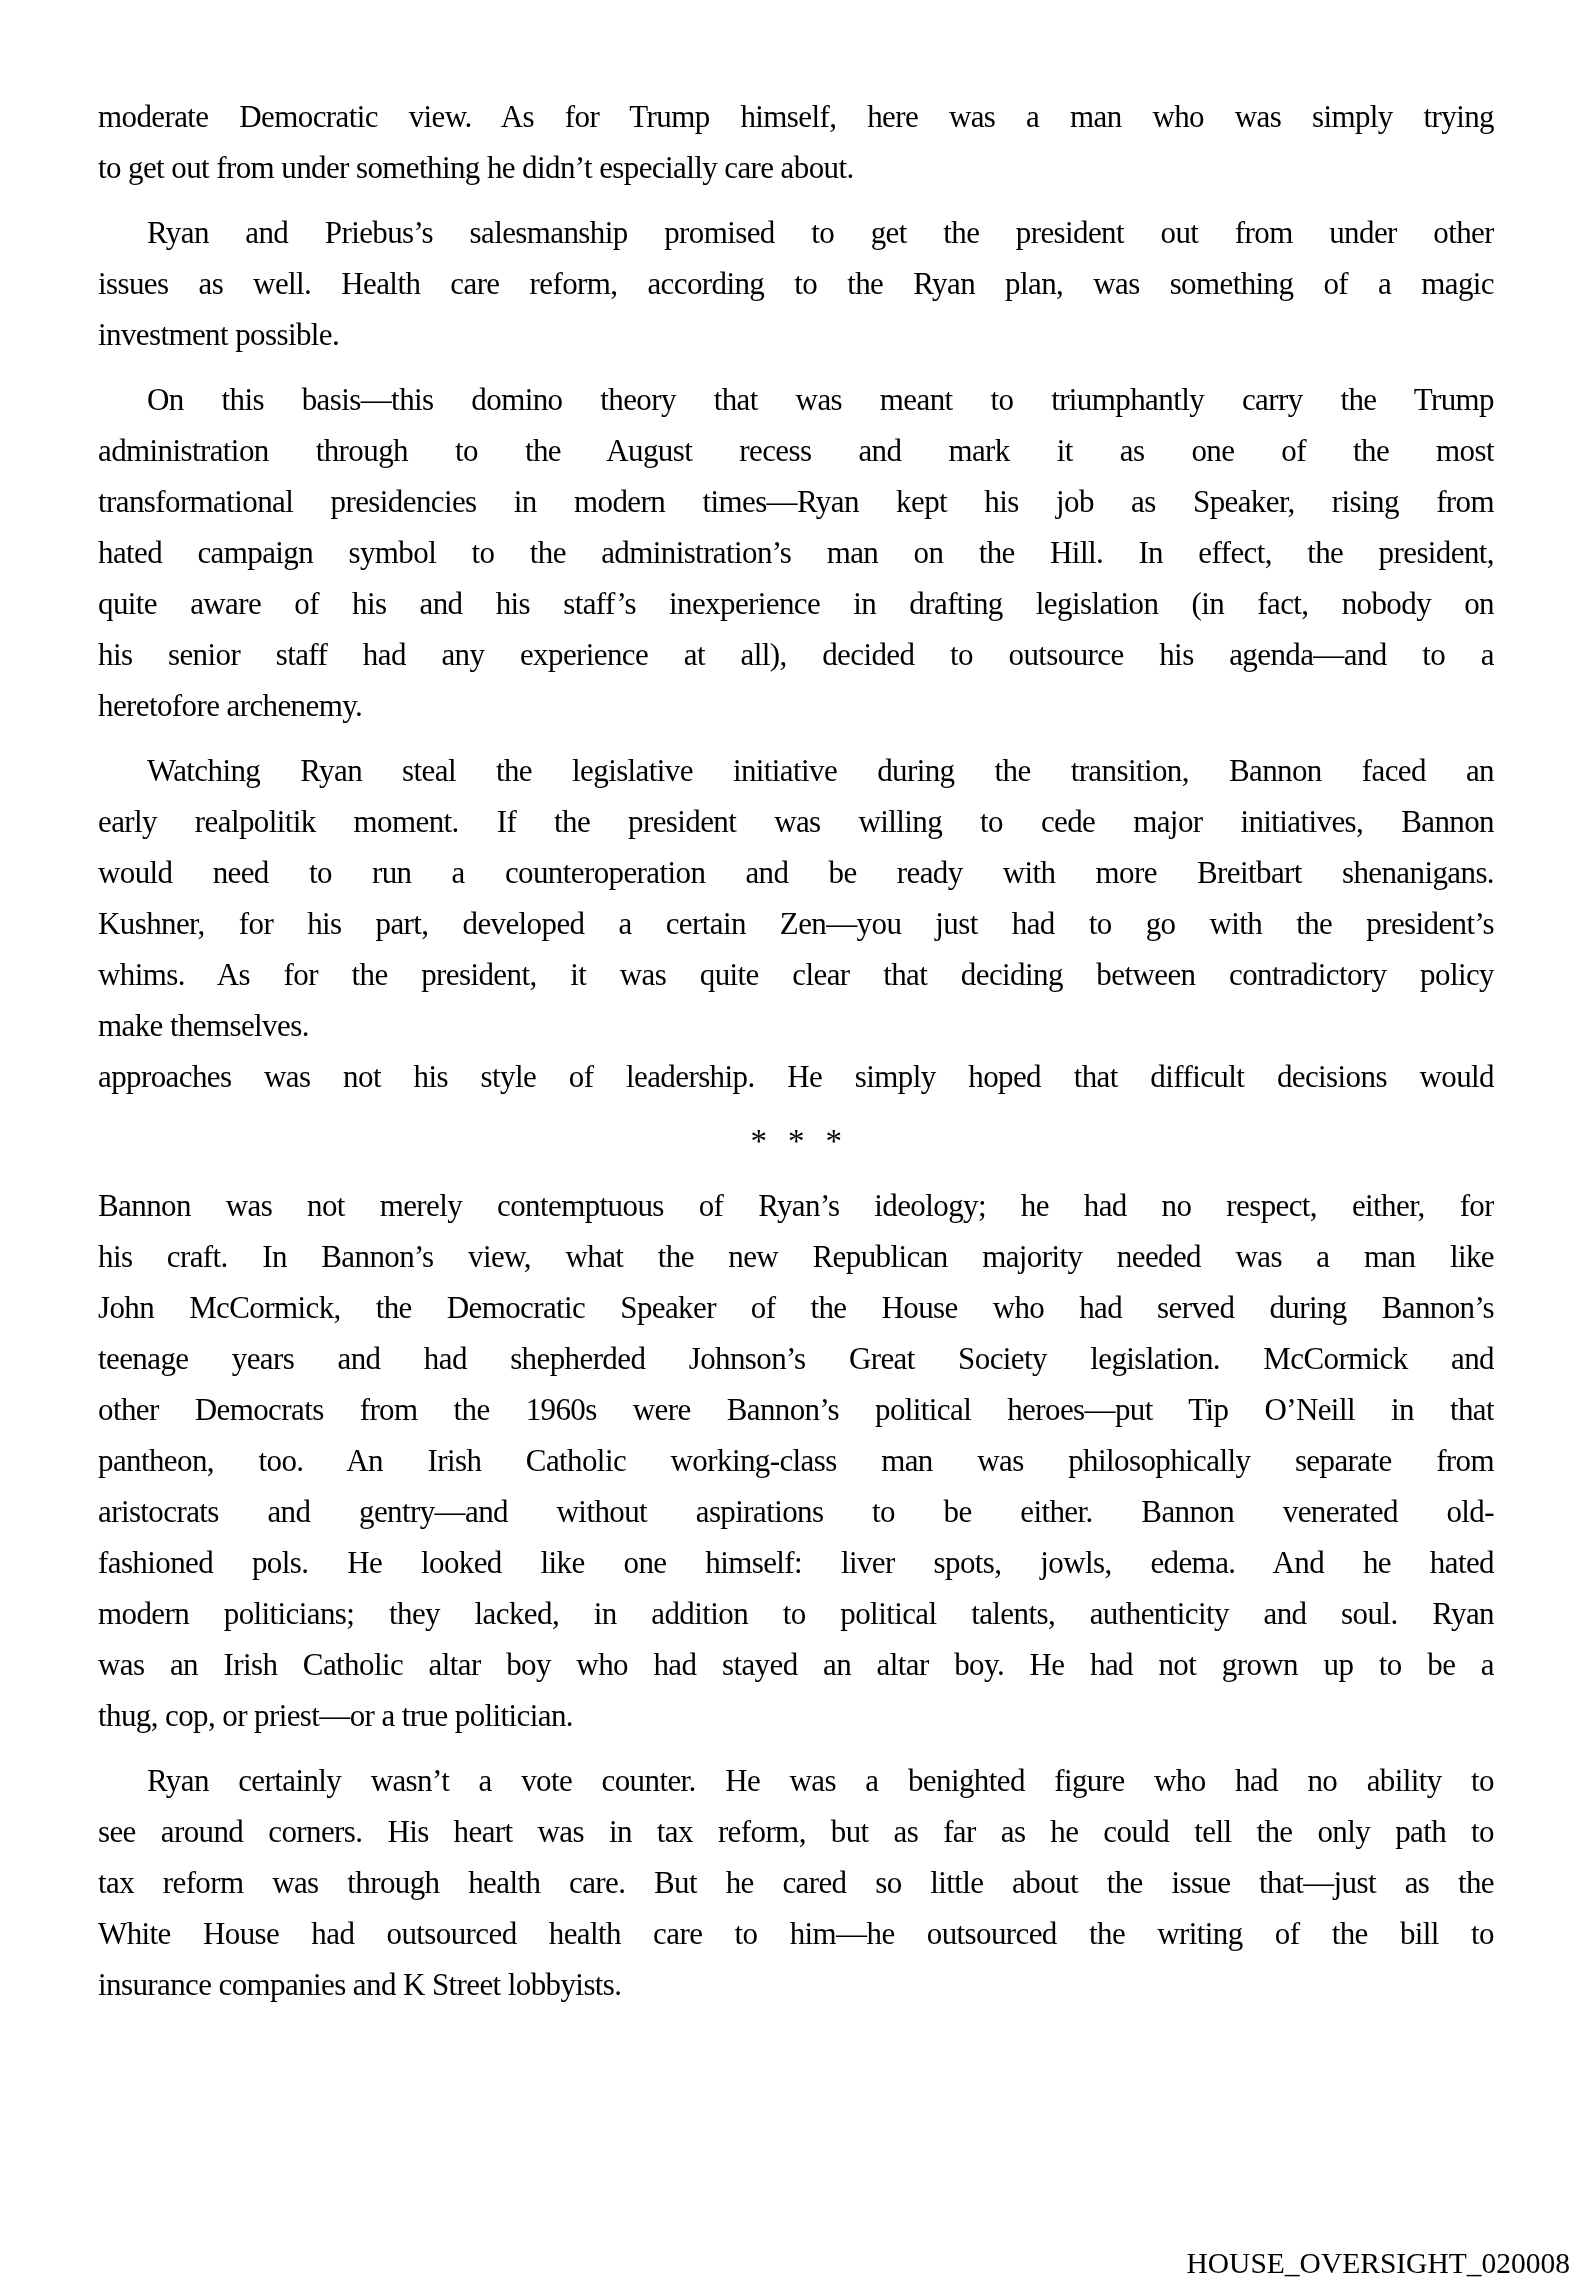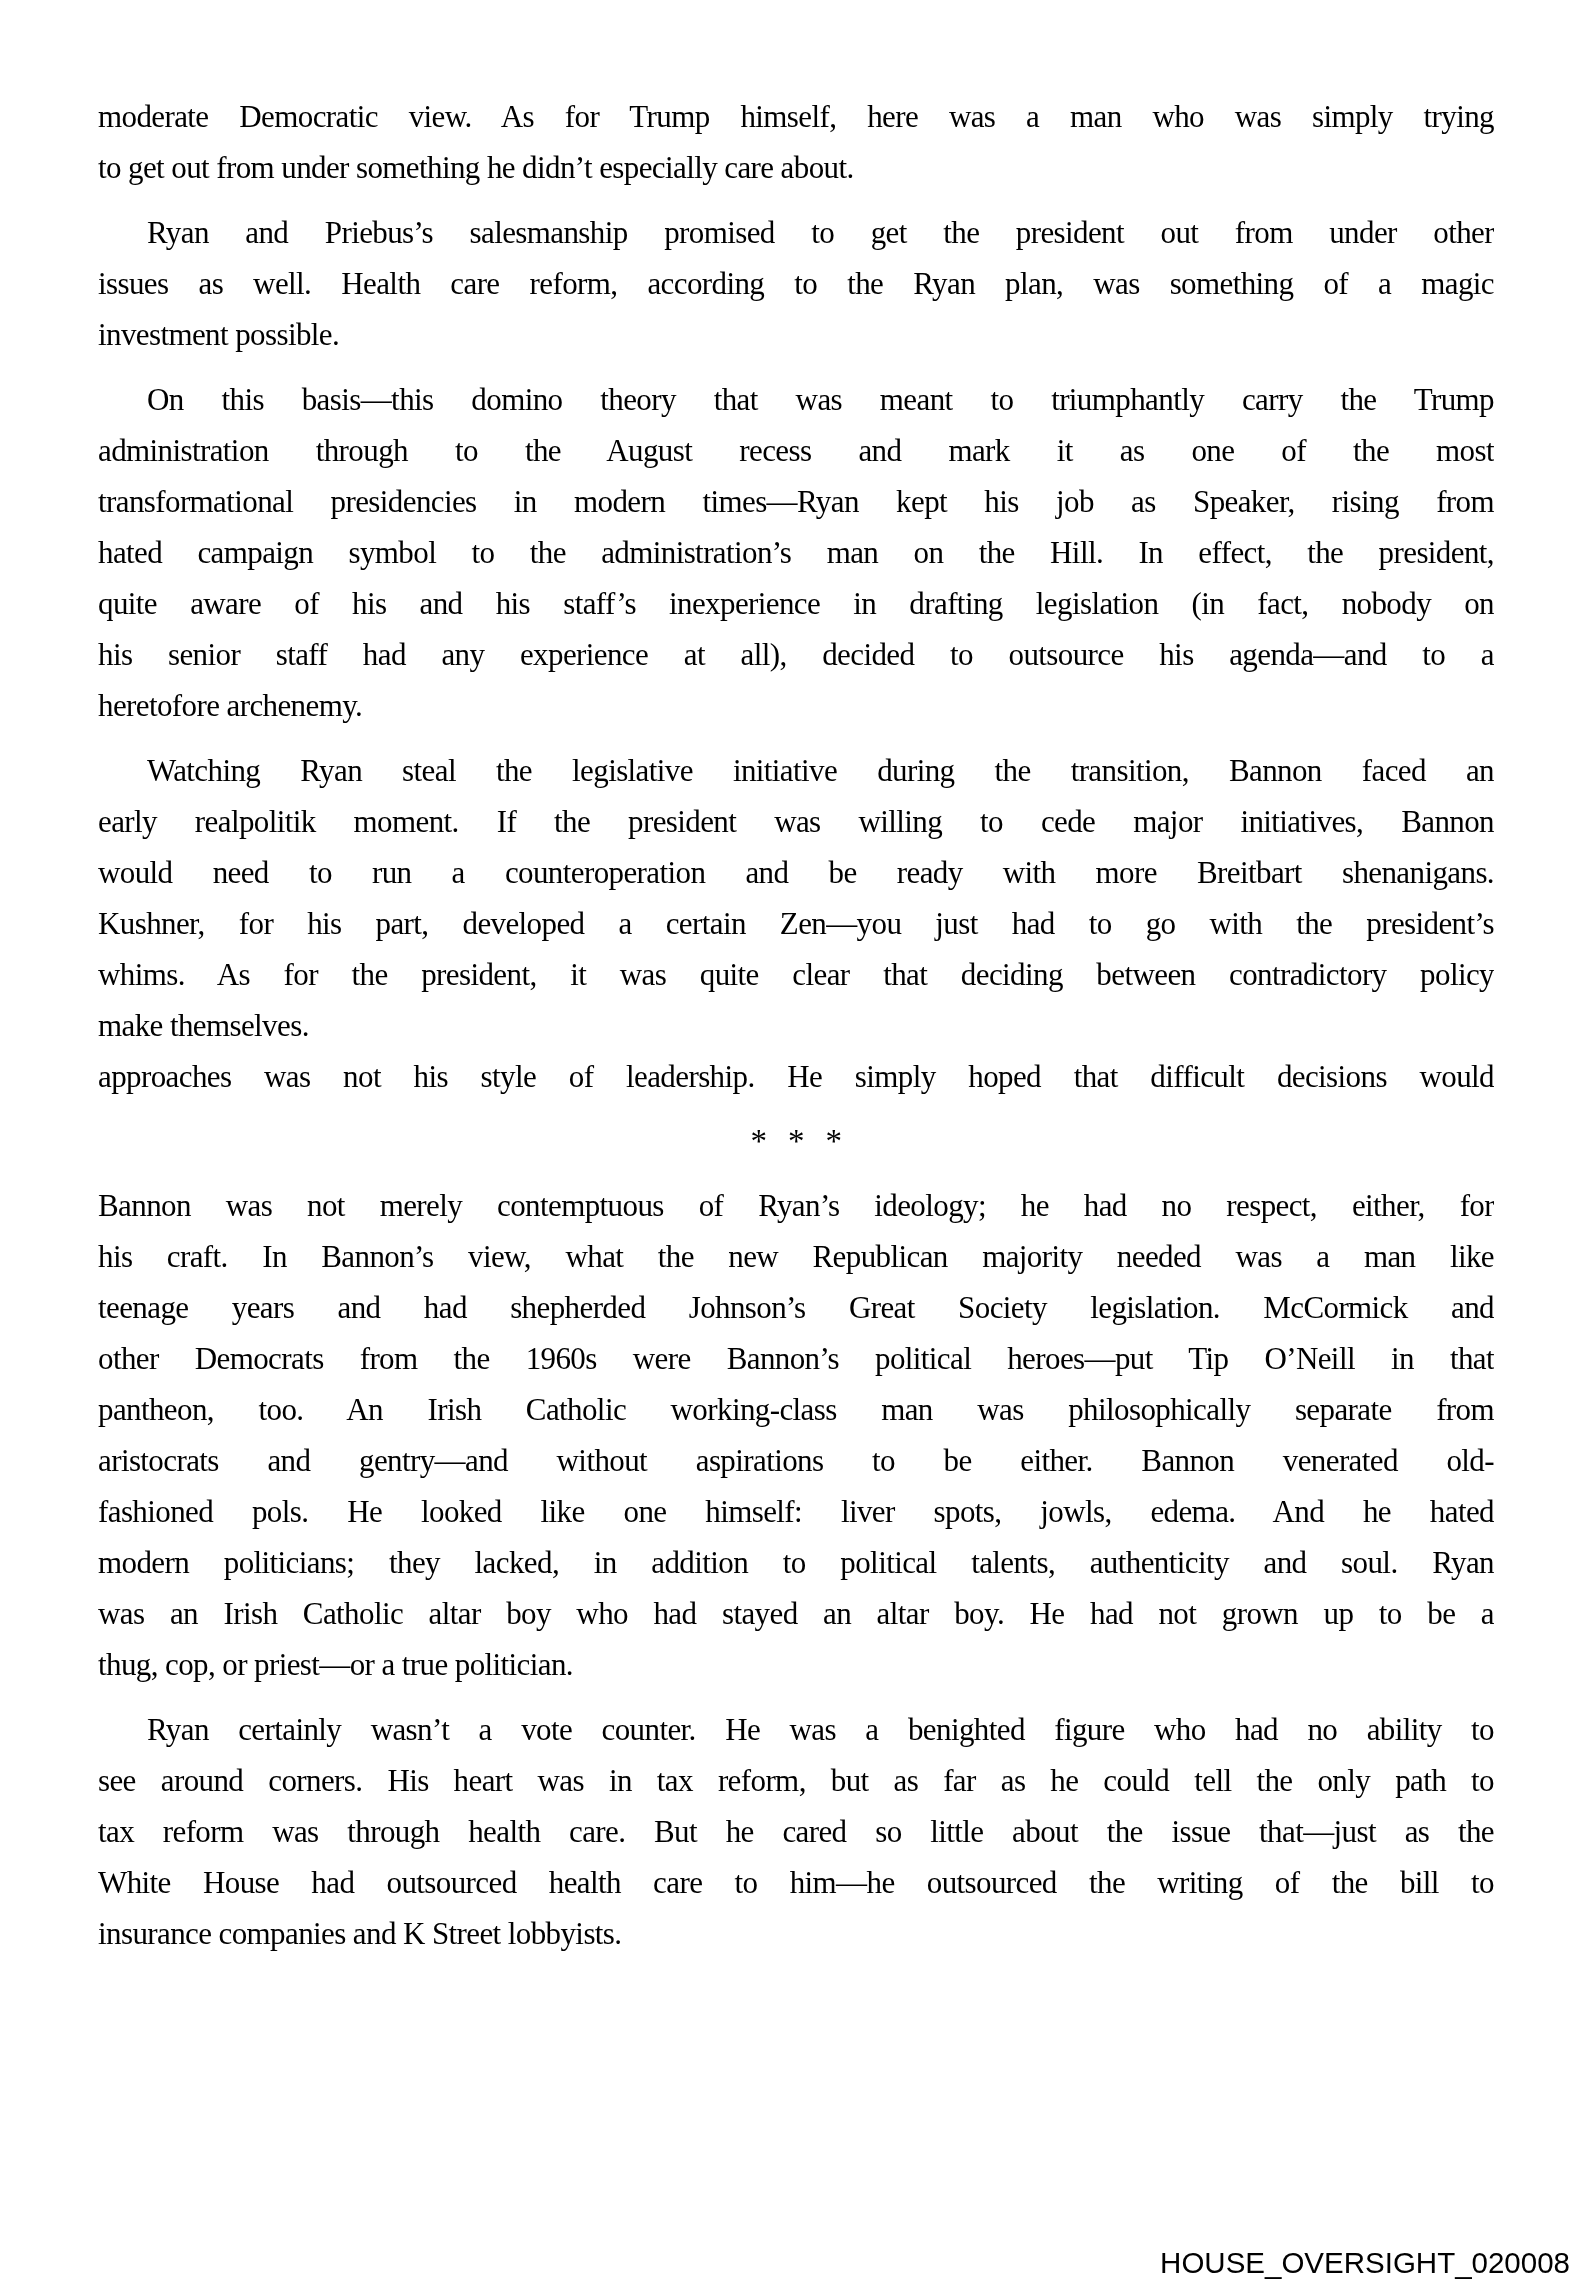--- a/index.html
+++ b/index.html
@@ -33,21 +33,21 @@
     text-align-last: center;
     margin: 9px 0 13px 0;
     font-size: 33px;
     line-height: 51px;
     word-spacing: 14px;
   }
   .bates {
     position: absolute;
     right: 22px;
     bottom: 15.4px;
-    font-family: Liberation Sans, sans-serif;
+    font-family: Liberation Serif, serif;
     font-size: 29.5px;
     letter-spacing: 0;
   }
 </style>
 </head>
 <body>
 
 <div class="text-col" id="text-column">
     <div class="paragraph">
       <div class="ln">moderate Democratic view. As for Trump himself, here was a man who was simply trying</div>
@@ -73,20 +73,21 @@
       <div class="ln">would need to run a counteroperation and be ready with more Breitbart shenanigans.</div>
       <div class="ln">Kushner, for his part, developed a certain Zen—you just had to go with the president’s</div>
       <div class="ln">whims. As for the president, it was quite clear that deciding between contradictory policy</div>
       <div class="ln last">make themselves.</div>
       <div class="ln">approaches was not his style of leadership. He simply hoped that difficult decisions would</div>
     </div>
     <div class="separator">* * *</div>
     <div class="paragraph">
       <div class="ln">Bannon was not merely contemptuous of Ryan’s ideology; he had no respect, either, for</div>
       <div class="ln">his craft. In Bannon’s view, what the new Republican majority needed was a man like</div>
+      <div class="ln">John McCormick, the Democratic Speaker of the House who had served during Bannon’s</div>
       <div class="ln">teenage years and had shepherded Johnson’s Great Society legislation. McCormick and</div>
       <div class="ln">other Democrats from the 1960s were Bannon’s political heroes—put Tip O’Neill in that</div>
       <div class="ln">pantheon, too. An Irish Catholic working-class man was philosophically separate from</div>
       <div class="ln">aristocrats and gentry—and without aspirations to be either. Bannon venerated old-</div>
       <div class="ln">fashioned pols. He looked like one himself: liver spots, jowls, edema. And he hated</div>
       <div class="ln">modern politicians; they lacked, in addition to political talents, authenticity and soul. Ryan</div>
       <div class="ln">was an Irish Catholic altar boy who had stayed an altar boy. He had not grown up to be a</div>
       <div class="ln last">thug, cop, or priest—or a true politician.</div>
     </div>
     <div class="paragraph">

